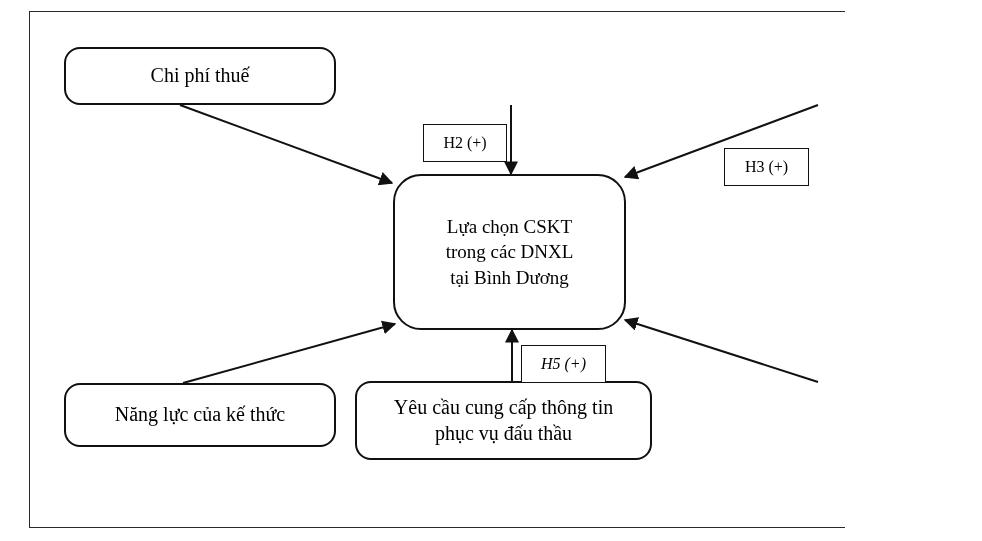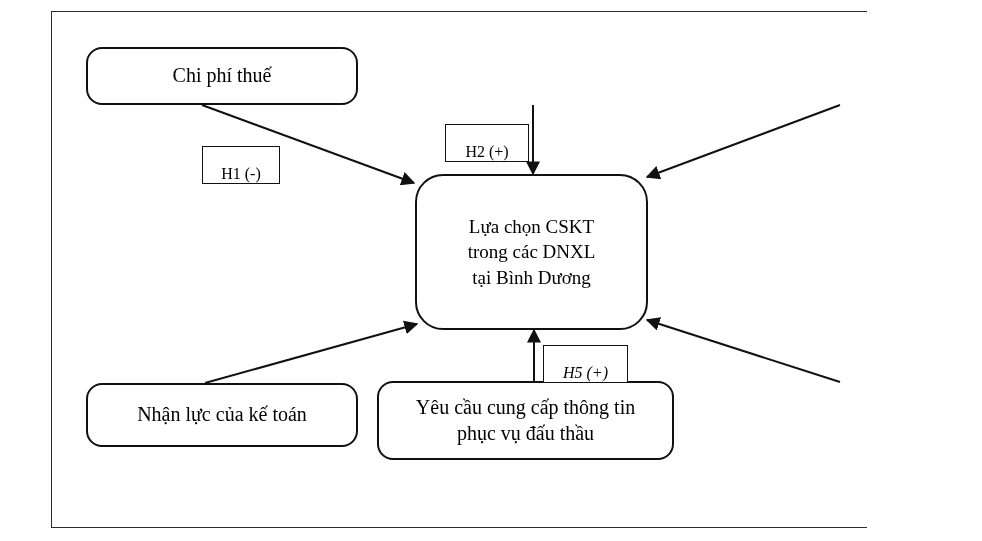--- a/index.html
+++ b/index.html
@@ -7,21 +7,20 @@
     padding: 0;
     background: #ffffff;
   }
   #canvas {
     position: relative;
     width: 845px;
     height: 541px;
     background: #ffffff;
     font-family: "Liberation Serif", serif;
     overflow: hidden;
-    margin-left: 22px;
   }
   .frame {
     position: absolute;
     left: 29px;
     top: 11px;
     width: 924px;
     height: 517px;
     border: 1px solid #2b2b2b;
     box-sizing: border-box;
   }
@@ -61,20 +60,21 @@
   }
   .hyp-label {
     position: absolute;
     box-sizing: border-box;
     border: 1.5px solid #111111;
     background: #ffffff;
     color: #000000;
     font-size: 16px;
     font-family: "Liberation Serif", serif;
     display: flex;
+    align-items: center;
     justify-content: center;
     padding: 18px 6px;
     white-space: nowrap;
   }
 </style>
 </head>
 <body>
 
 <div id="canvas">
 
@@ -106,37 +106,37 @@
 
 
 
   <div class="node node-center" style="left:393px; top:174px; width:233px; height:156px;">
     <span>Lựa chọn CSKT
 trong các DNXL
 tại Bình Dương</span>
   </div>
 
   <div class="node node-outer" style="left:64px; top:383px; width:272px; height:64px;">
-    <span>Nhận lực của kế toán</span>
+    <span>Năng lực của kế thức</span>
   </div>
 
   <div class="node node-outer" style="left:355px; top:381px; width:297px; height:79px;">
     <span>Yêu cầu cung cấp thông tin
 phục vụ đấu thầu</span>
   </div>
 
 
-  <div class="hyp-label" style="left:180px; top:146px; width:78px; height:29px;">
-    <span>H1 (-)</span>
-  </div>
 
   <div class="hyp-label" style="left:423px; top:124px; width:84px; height:29px;">
     <span>H2 (+)</span>
   </div>
 
+  <div class="hyp-label" style="left:724px; top:148px; width:85px; height:29px;">
+    <span>H3 (+)</span>
+  </div>
 
 
   <div class="hyp-label" style="left:521px; top:345px; width:85px; height:29px;font-style:italic;">
     <span>H5 (+)</span>
   </div>
 
 
 </div>
 
 </body></html>

